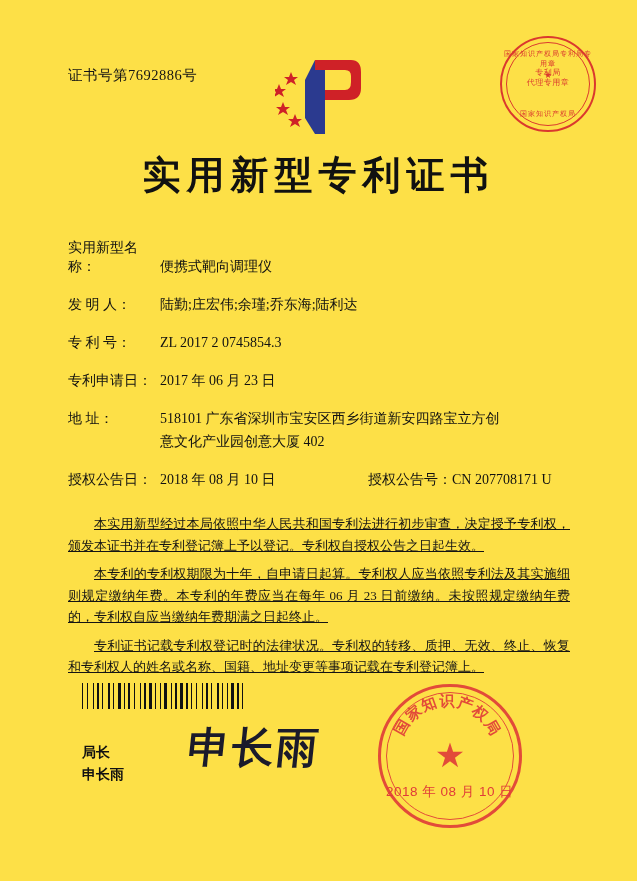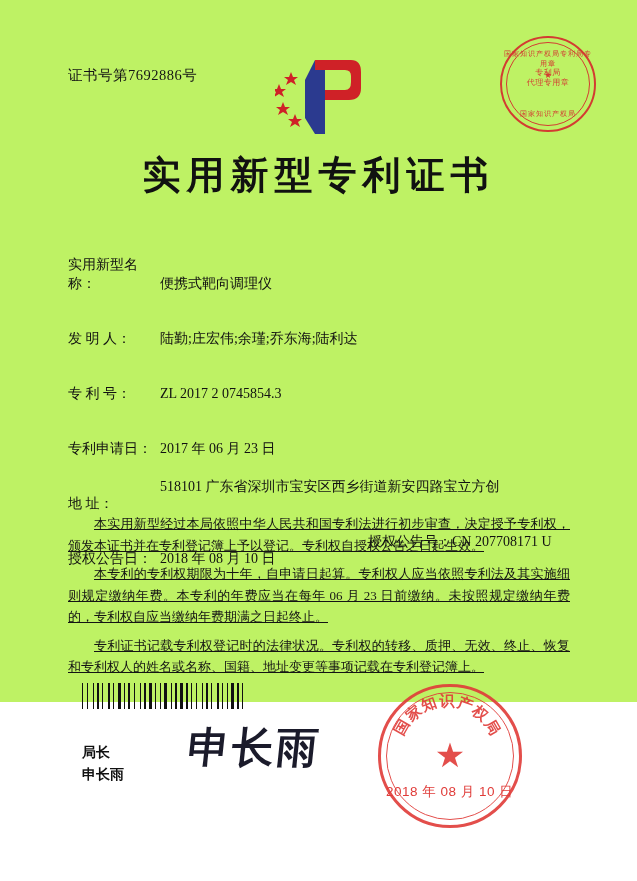--- a/index.html
+++ b/index.html
@@ -11,22 +11,22 @@
     width: 637px;
     height: 881px;
     font-family: "Liberation Serif", serif;
     color: #1a1a1a;
     position: relative;
     overflow: hidden;
   }
   .page {
     position: relative;
     width: 637px;
-    height: 702px;
-    background: #bef264;
+    height: 881px;
+    background: #fde047;
   }
 
   
   .cert-no {
     position: absolute;
     left: 68px;
     top: 66px;
     font-size: 14.5px;
     letter-spacing: 0.5px;
     color: #141414;
@@ -113,21 +113,20 @@
   }
   .field-row {
     position: relative;
     margin-bottom: 19px;
     line-height: 19px;
   }
   .field-label {
     display: inline-block;
     width: 92px;
     letter-spacing: 0px;
-    margin-top: 17px;
   }
   .field-value {
     display: inline;
   }
   .field-row.addr .field-value {
     display: inline-block;
     width: 400px;
     vertical-align: top;
   }
   .addr-line2 {
@@ -309,20 +308,21 @@
     </div>
 
     <div class="field-row">
       <span class="field-label">专利申请日：</span><span class="field-value">2017 年 06 月 23 日</span>
     </div>
 
 
     <div class="field-row addr">
       <span class="field-label">地 址：</span><span class="field-value">
         <span>518101 广东省深圳市宝安区西乡街道新安四路宝立方创</span>
+        <span class="addr-line2">意文化产业园创意大厦 402</span>
       </span>
     </div>
 
     <div class="field-row dual">
       <span class="field-label">授权公告日：</span><span class="field-value">2018 年 08 月 10 日</span>
       <span class="right">
         <span>授权公告号：</span><span>CN 207708171 U</span>
       </span>
     </div>
 

